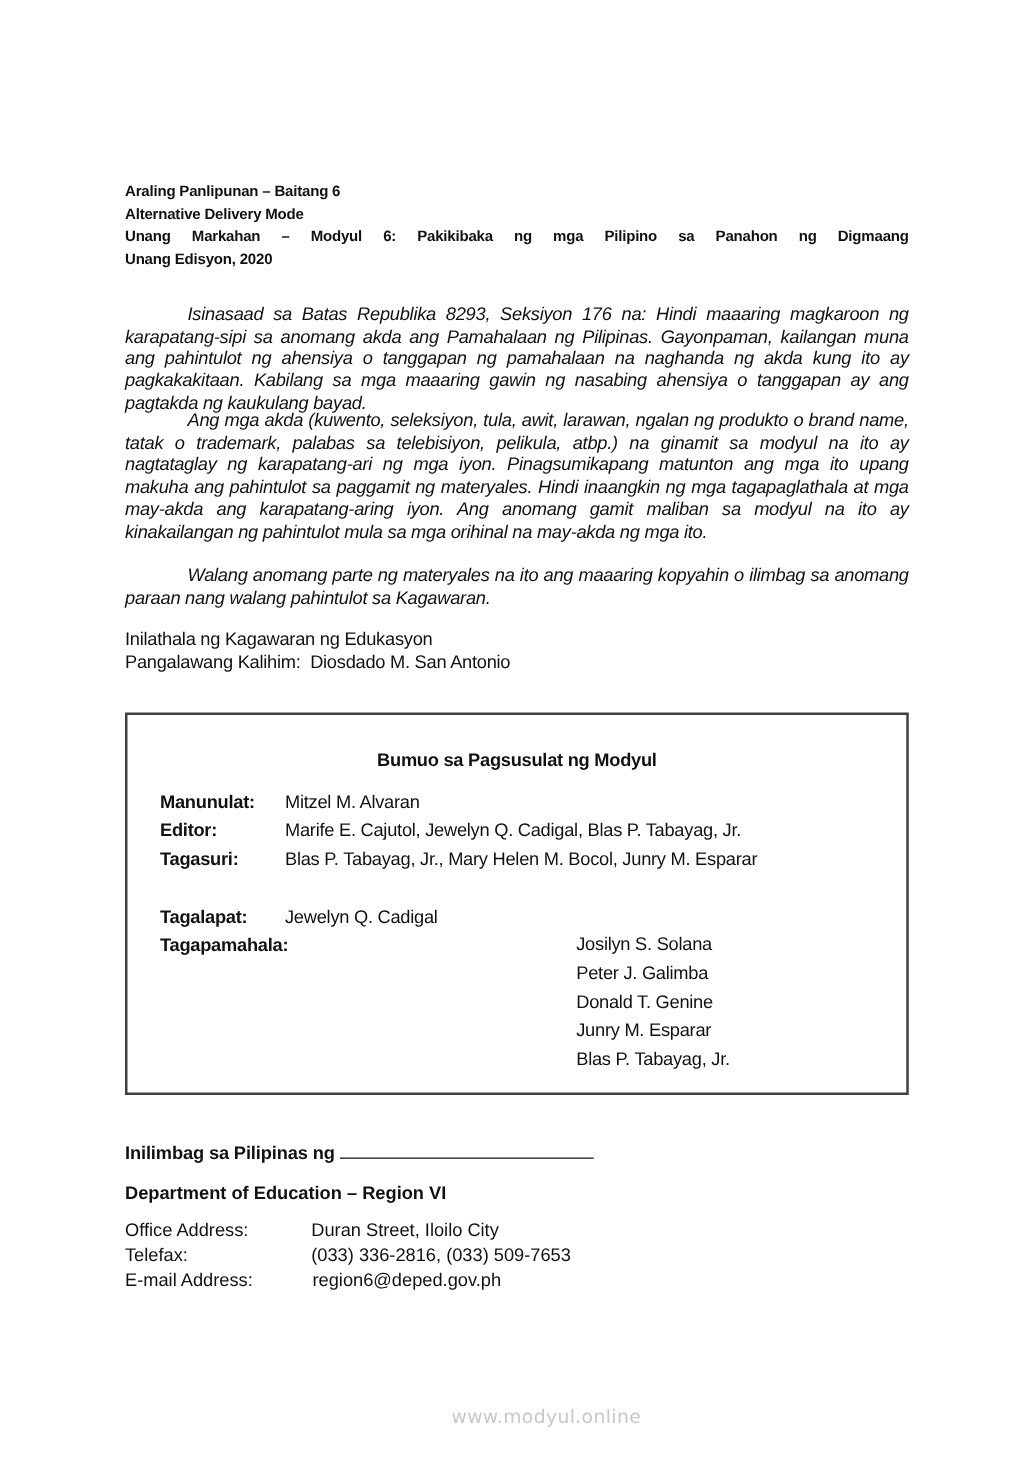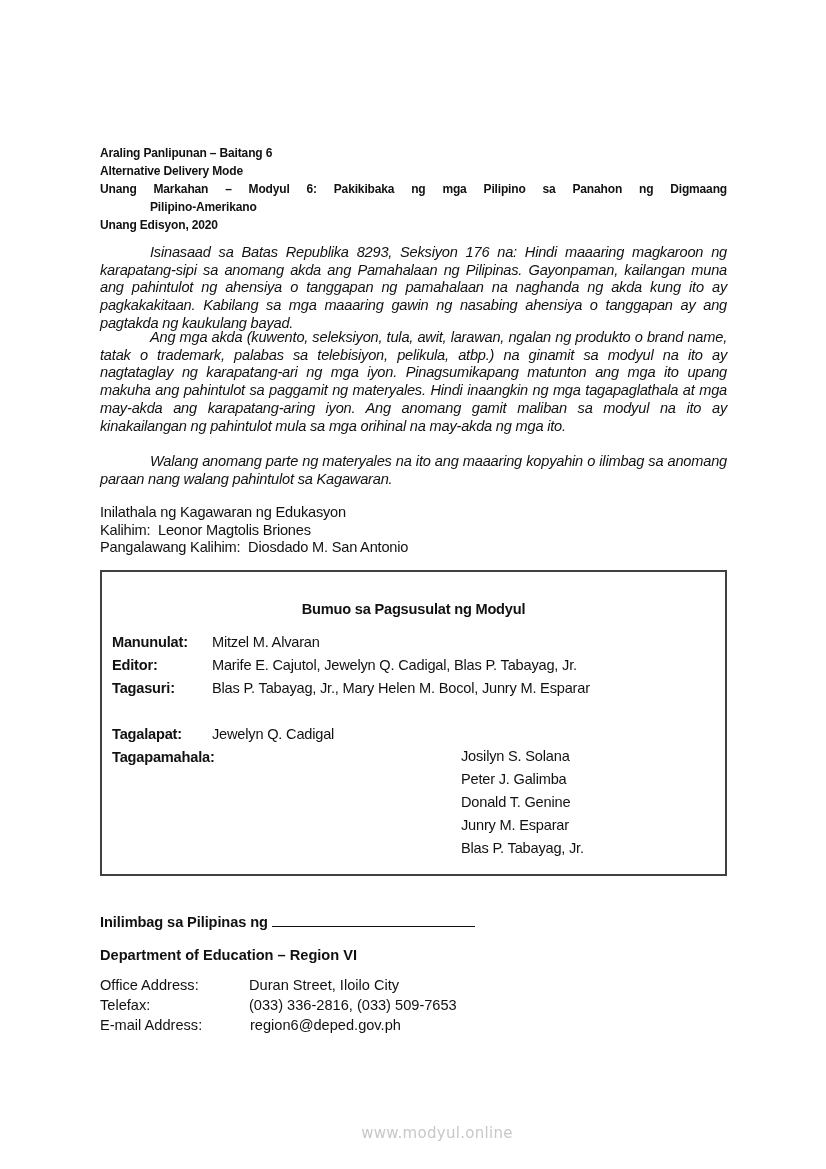--- a/index.html
+++ b/index.html
@@ -21,21 +21,21 @@
     #p3 { top: 453px; }
 
     .pub { position: absolute; top: 504px; left: 0; font-size: 14.6px; line-height: 17.7px; letter-spacing: -0.2px; }
     .pub div { white-space: pre; }
 
     .box {
       position: absolute; left: 0; top: 570px; width: 623px; height: 302px;
       border: 2px solid #404040;
     }
     .box-title { position: absolute; top: 29px; left: 0; width: 623px; text-align: center; font-weight: bold; font-size: 14.6px; letter-spacing: -0.2px; }
-    .credit { position: absolute; left: 10px; font-size: 14.6px; letter-spacing: -0.2px; white-space: nowrap; text-decoration: underline; }
+    .credit { position: absolute; left: 26px; font-size: 14.6px; letter-spacing: -0.2px; white-space: nowrap; text-decoration: underline; }
     .credit .lbl { font-weight: bold; display: inline-block; width: 100px; }
     .credit .val { display: inline-block; }
     .mgr-col { position: absolute; font-size: 14.6px; letter-spacing: -0.2px; white-space: nowrap; }
     .mgr-col div { height: 23px; line-height: 23px; }
 
     .printed { position: absolute; top: 912px; left: 0; font-weight: bold; font-size: 14.6px; letter-spacing: -0.1px; }
     .printed .blank { display: inline-block; width: 203px; border-bottom: 1.5px solid #111; margin-left: 4px; height: 14px; vertical-align: baseline; }
     .deped { position: absolute; top: 947px; left: 0; font-weight: bold; font-size: 14.6px; }
     .contact { position: absolute; left: 0; font-size: 14.6px; }
     .contact .k { display: inline-block; width: 149px; }
@@ -46,37 +46,35 @@
   </style>
 </head>
 <body>
 
 <div class="page">
 
   <div class="header">
     <span class="line">Araling Panlipunan – Baitang 6</span>
     <span class="line">Alternative Delivery Mode</span>
     <span class="line just">Unang Markahan – Modyul 6: Pakikibaka ng mga Pilipino sa Panahon ng Digmaang</span>
-    <span class="line indent">Pilipino-Amerikano</span>
     <span class="line">Unang Edisyon, 2020</span>
   </div>
 
   <div class="para" id="p1">
     <span class="first"></span><span>Isinasaad sa Batas Republika 8293, Seksiyon 176 na: Hindi maaaring magkaroon ng karapatang-sipi sa anomang akda ang Pamahalaan ng Pilipinas. Gayonpaman, kailangan muna ang pahintulot ng ahensiya o tanggapan ng pamahalaan na naghanda ng akda kung ito ay pagkakakitaan. Kabilang sa mga maaaring gawin ng nasabing ahensiya o tanggapan ay ang pagtakda ng kaukulang bayad.</span>
   </div>
   <div class="para" id="p2">
     <span class="first"></span><span>Ang mga akda (kuwento, seleksiyon, tula, awit, larawan, ngalan ng produkto o brand name, tatak o trademark, palabas sa telebisiyon, pelikula, atbp.) na ginamit sa modyul na ito ay nagtataglay ng karapatang-ari ng mga iyon. Pinagsumikapang matunton ang mga ito upang makuha ang pahintulot sa paggamit ng materyales. Hindi inaangkin ng mga tagapaglathala at mga may-akda ang karapatang-aring iyon. Ang anomang gamit maliban sa modyul na ito ay kinakailangan ng pahintulot mula sa mga orihinal na may-akda ng mga ito.</span>
   </div>
   <div class="para" id="p3">
     <span class="first"></span><span>Walang anomang parte ng materyales na ito ang maaaring kopyahin o ilimbag sa anomang paraan nang walang pahintulot sa Kagawaran.</span>
   </div>
 
   <div class="pub">
     <div>Inilathala ng Kagawaran ng Edukasyon</div>
-    <div>Kalihim:  Leonor Magtolis Briones</div>
     <div>Pangalawang Kalihim:  Diosdado M. San Antonio</div>
   </div>
 
   <div class="box">
     <div class="box-title">Bumuo sa Pagsusulat ng Modyul</div>
 
     <div class="credit" style="top:62px">
       <span class="lbl">Manunulat:</span><span class="val">Mitzel M. Alvaran</span>
     </div>
     <div class="credit" style="top:85px">

